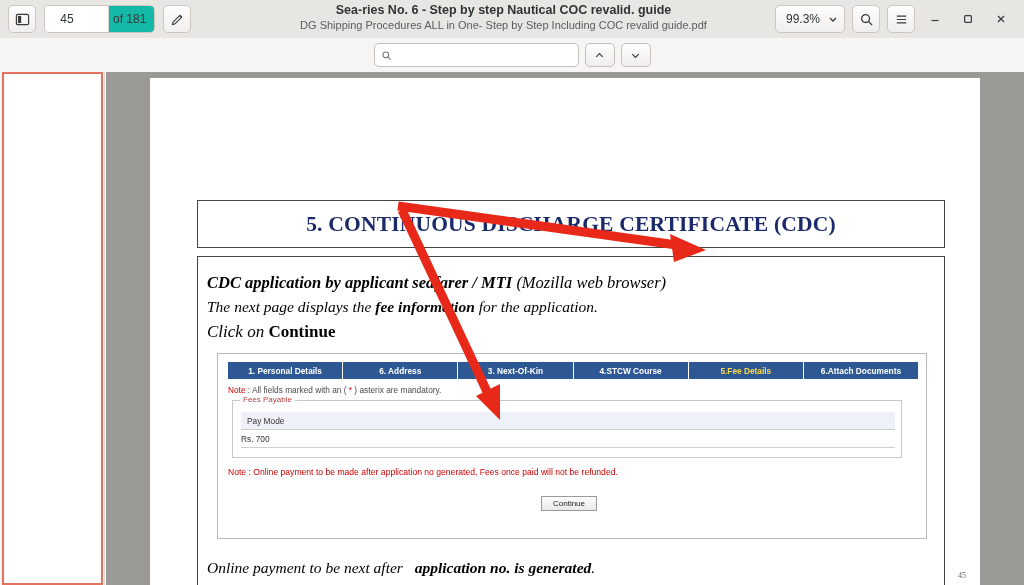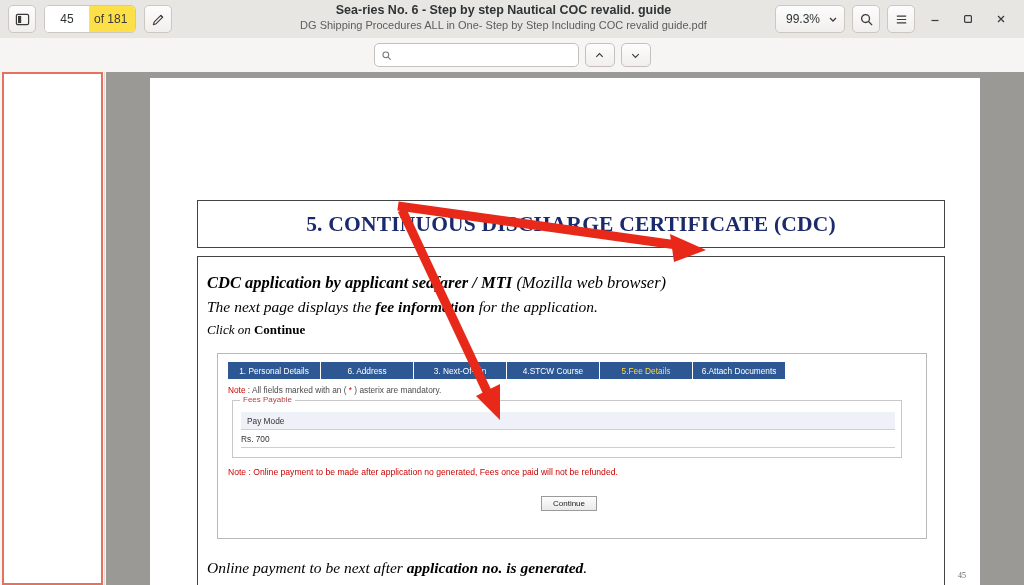--- a/index.html
+++ b/index.html
@@ -25,21 +25,21 @@
   .page-group{
     display:flex;align-items:center;border:1px solid #cdc7c2;border-radius:5px;
     background:#fff;height:28px;box-sizing:border-box;overflow:hidden;
   }
   .page-input{
     width:40px;height:26px;border:none;outline:none;text-align:center;
     font-size:12px;color:#2e3436;background:#fff;
   }
   .page-of{
     font-size:12px;color:#3a3a3a;padding:0 8px 0 4px;height:26px;
-    display:flex;align-items:center;background:#fde047;border-left:1px solid #dcd8d4;
+    display:flex;align-items:center;background:#14b8a6;border-left:1px solid #dcd8d4;margin-left:19px;
   }
   .tb-title{
     position:absolute;left:0;right:17px;top:2px;text-align:center;pointer-events:none;
   }
   .tb-title .t1{font-size:12.5px;font-weight:bold;color:#2e3436;display:block;line-height:16px;}
   .tb-title .t2{font-size:11px;color:#5c5c5c;display:block;line-height:14px;}
   .tb-right{margin-left:auto;display:flex;align-items:center;gap:7px;padding-right:10px;}
   .zoom-group{
     display:flex;align-items:center;border:1px solid #cdc7c2;border-radius:5px;
     background:linear-gradient(#fdfdfd,#f1efed);height:28px;padding:0 6px 0 10px;
@@ -104,29 +104,29 @@
     font-size:16.5px;font-style:italic;color:#000;
   }
   .line1 b{font-weight:bold;}
   .line1 .plain{font-weight:normal;}
   .line2{
     position:absolute;left:9px;top:41px;font-family:"Liberation Serif",serif;
     font-size:15.5px;font-style:italic;color:#000;
   }
   .line3{
     position:absolute;left:9px;top:65px;font-family:"Liberation Serif",serif;
-    font-size:13px;font-style:italic;color:#000;
+    font-size:17px;font-style:italic;color:#000;
   }
   .line3 b{font-weight:bold;font-style:normal;}
   .shot{
     position:absolute;left:19px;top:96px;width:710px;height:186px;
     border:1px solid #b9b9b9;background:#fff;box-sizing:border-box;
   }
   .tabs{
-    position:absolute;left:10px;top:8px;width:557px;height:17px;display:flex;
+    position:absolute;left:10px;top:8px;width:690px;height:17px;display:flex;font-weight:bold;
   }
   .tab{
     flex:1;background:#2d5893;border-right:1px solid #fff;color:#fff;font-size:8.3px;
     display:flex;align-items:center;justify-content:center;font-family:"Liberation Sans",sans-serif;
   }
   .tab.active{color:#ffd84d;}
   .tab:last-child{border-right:none;}
   .note-red{
     position:absolute;left:10px;top:31px;font-size:8.3px;color:#4a4a4a;
   }
@@ -152,21 +152,21 @@
   .continue-btn{
     position:absolute;left:323px;top:142px;width:56px;height:15px;
     border:1px solid #9a9a9a;background:linear-gradient(#fdfdfd,#e9e9e9);
     font-size:8px;color:#222;display:flex;align-items:center;justify-content:center;
     box-sizing:border-box;
   }
   .line4{
     position:absolute;left:9px;top:302px;font-family:"Liberation Serif",serif;
     font-size:15.5px;font-style:italic;color:#000;
   }
-  .line4 b{font-weight:bold;font-style:italic;}
+  .line4 b{font-weight:bold;font-style:italic;margin-left:8px;}
   .line5{
     position:absolute;left:9px;top:327px;font-family:"Liberation Serif",serif;
     font-size:15.5px;font-style:italic;color:#000;
   }
   .pagenum{
     position:absolute;right:14px;bottom:18px;font-size:8px;color:#666;
     font-family:"Liberation Serif",serif;
   }
   .arrows{position:absolute;left:0;top:0;width:830px;height:520px;pointer-events:none;}
 </style>

